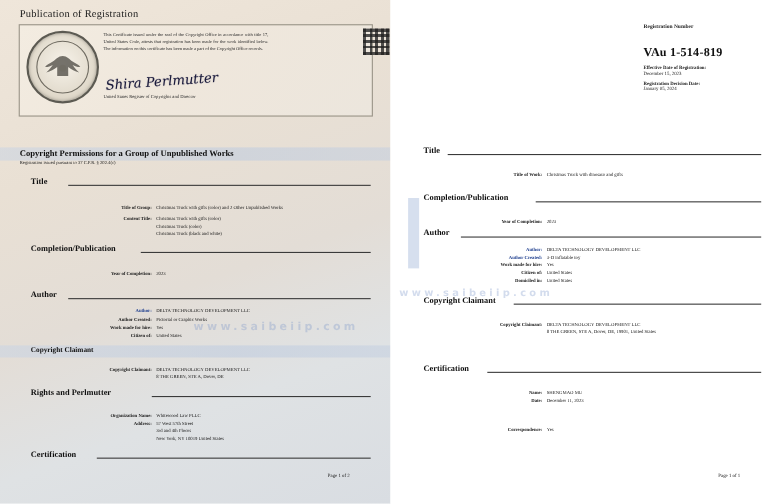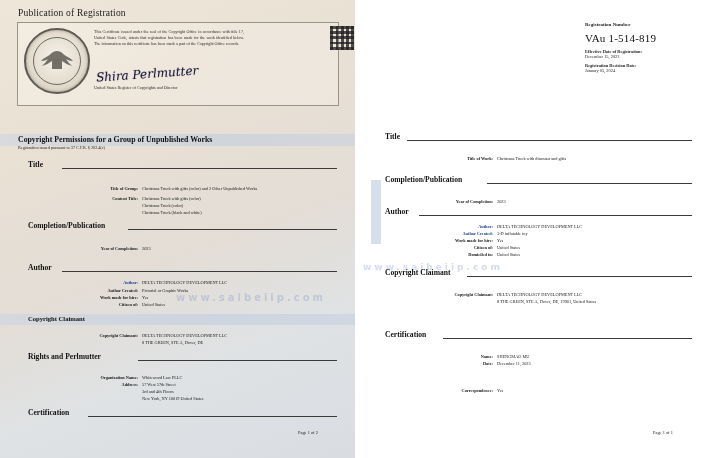--- a/index.html
+++ b/index.html
@@ -47,21 +47,21 @@
     font-family:"DejaVu Serif", serif;
     font-style:italic;font-size:12px;color:#1a1a3a;
     transform:rotate(-4deg);
     text-shadow:0 0 1px rgba(30,30,80,.4);
   }
   .sig-caption{
     position:absolute;left:76px;top:62px;font-size:4.2px;color:#2a2a2a;
   }
   .regblock{position:absolute;left:232px;top:22px;width:86px;}
   .reg-label{font-size:4.6px;font-weight:bold;color:#1c1c1c;}
-  .reg-number{font-size:9px;font-weight:normal;color:#111;margin-top:5px;letter-spacing:.2px;}
+  .reg-number{font-size:9px;font-weight:bold;color:#111;margin-top:15px;letter-spacing:.2px;}
   .reg-sub{font-size:4.4px;font-weight:bold;color:#1c1c1c;margin-top:4px;}
   .reg-val{font-size:4.4px;color:#1c1c1c;}
 
   .qr{
     position:absolute;left:330px;top:26px;width:24px;height:24px;
     background:
       linear-gradient(90deg,#333 0 3px,transparent 3px 6px,#333 6px 8px,transparent 8px 11px,#333 11px 14px,transparent 14px 16px,#333 16px 19px,transparent 19px 21px,#333 21px 24px),
       linear-gradient(0deg,#333 0 3px,transparent 3px 6px,#333 6px 8px,transparent 8px 11px,#333 11px 14px,transparent 14px 16px,#333 16px 19px,transparent 19px 21px,#333 21px 24px);
     background-blend-mode:multiply;
     opacity:.85;

